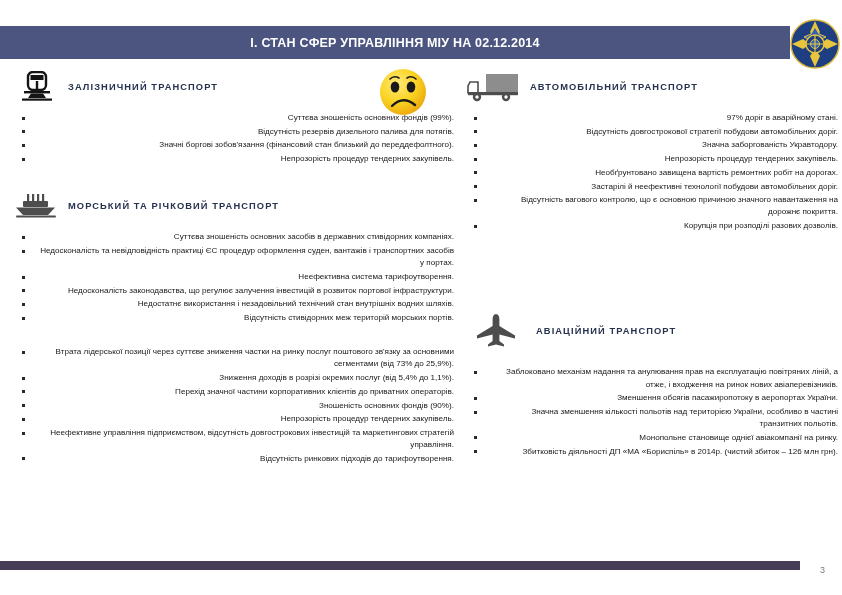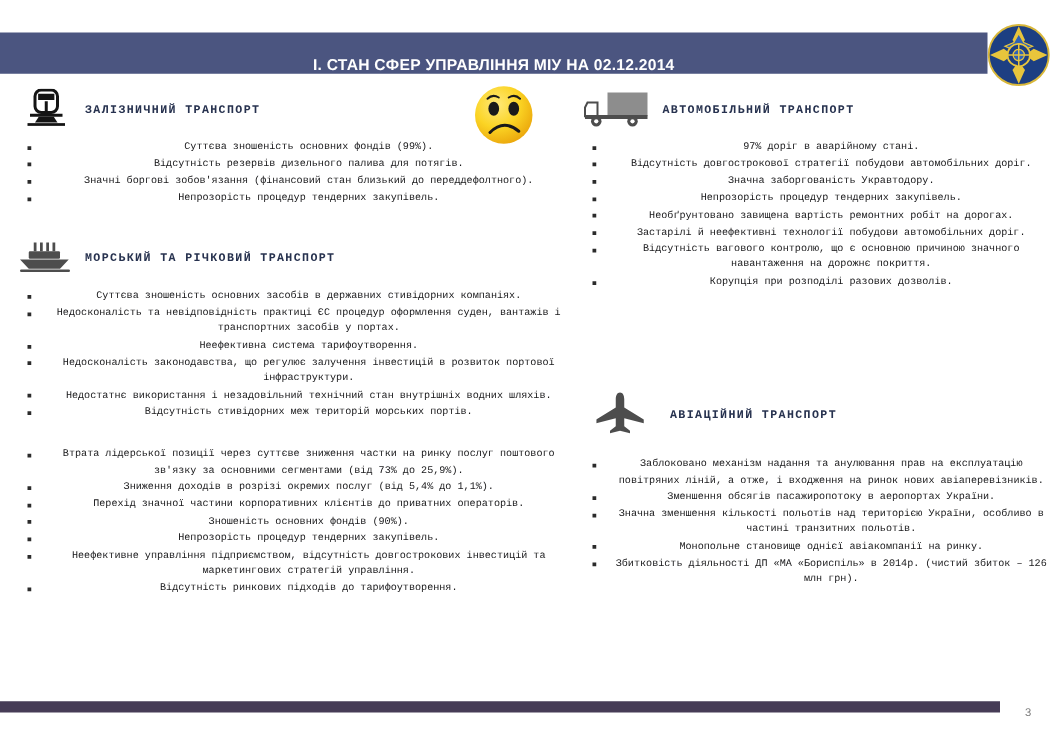--- a/index.html
+++ b/index.html
@@ -17,21 +17,21 @@
 
   
   .header-bar {
     position: absolute;
     left: 0;
     top: 26px;
     width: 790px;
     height: 33px;
     background: #4b5580;
     display: flex;
-    align-items: flex-end;
+    align-items: center;
     justify-content: center;
   }
   .header-title {
     color: #ffffff;
     font-size: 12.5px;
     font-weight: bold;
     letter-spacing: 0.2px;
     text-align: center;
   }
 
@@ -50,21 +50,21 @@
     top: 68px;
     width: 440px;
   }
   .col-right {
     position: absolute;
     left: 466px;
     top: 68px;
     width: 372px;
   }
 
-  .section { margin-bottom: 4px; font-family: Liberation Mono, monospace; }
+  .section { margin-bottom: 4px; }
 
   .sec-head {
     display: flex;
     align-items: center;
     height: 38px;
   }
   .sec-icon {
     width: 46px;
     min-width: 46px;
     height: 34px;
@@ -86,21 +86,21 @@
     margin: 6px 0 0 0;
     padding: 0;
   }
   ul.bullets li {
     position: relative;
     padding-left: 26px;
     font-size: 8.1px;
     line-height: 12.2px;
     color: #18181a;
     margin-bottom: 1.5px;
-    text-align: center;
+    text-align: right;
   }
   ul.bullets li::before {
     content: "";
     position: absolute;
     left: 8px;
     top: 4.6px;
     width: 3px;
     height: 3px;
     background: #2b2b2b;
   }

